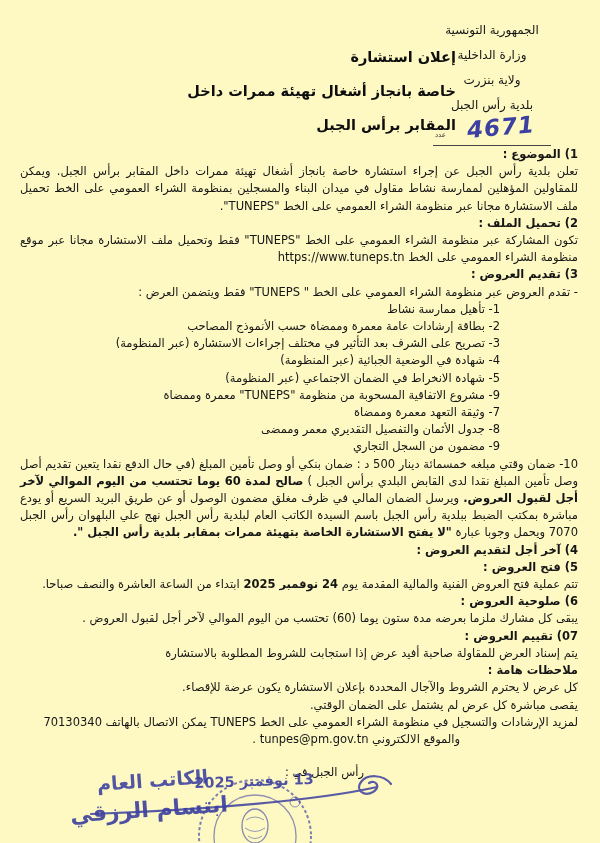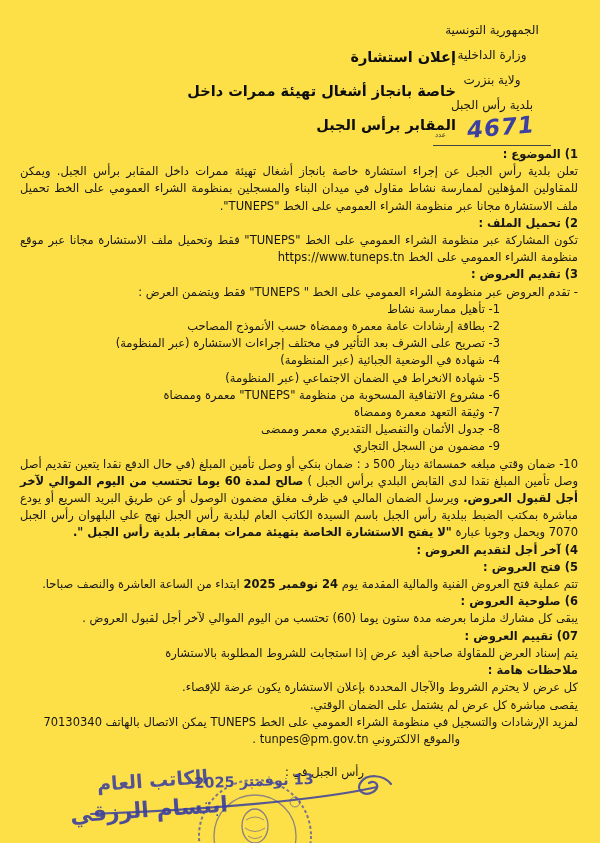--- a/index.html
+++ b/index.html
@@ -1,18 +1,18 @@
 <!DOCTYPE html>
 <html lang="ar" dir="rtl"><head>
 <meta charset="utf-8">
 <style>
   * { margin:0; padding:0; box-sizing:border-box; }
   html, body { width:600px; height:843px; }
   body { background:#ffffff; font-family:"DejaVu Sans", sans-serif; color:#1a1a1a; position:relative; overflow:hidden; }
-  .page { position:absolute; inset:0; background:#fde047; direction:rtl; }
+  .page { position:absolute; inset:0; background:#fef9c3; direction:rtl; }
 
   
   .letterhead { position:absolute; top:18px; right:14px; width:188px; text-align:center; font-size:12px; line-height:25px; color:#141414; }
   .number-line { position:relative; width:118px; margin:4px auto 0; border-bottom:1.2px solid #444; height:24px; }
   .hand-number { position:absolute; right:16px; top:-7px; color:#3c40a0; font-size:23px; font-weight:bold; font-style:italic; letter-spacing:1px; transform:rotate(-5deg); }
   .number-label { position:absolute; left:2px; bottom:-3px; font-size:7px; color:#333; }
 
   
   .title-block { position:absolute; top:40px; left:32px; width:424px; text-align:right; font-weight:bold; font-size:14.5px; line-height:34px; color:#0e0e0e; }
 
@@ -64,21 +64,21 @@
     <p><span>تكون المشاركة عبر منظومة الشراء العمومي على الخط "TUNEPS" فقط وتحميل ملف الاستشارة مجانا عبر موقع منظومة الشراء العمومي على الخط </span><span class="link">https://www.tuneps.tn</span></p>
 
     <p class="h">3) تقديم العروض :</p>
     <p>- تقدم العروض عبر منظومة الشراء العمومي على الخط " TUNEPS" فقط ويتضمن العرض :</p>
     <div class="items">
       <p>1- تأهيل ممارسة نشاط</p>
       <p>2- بطاقة إرشادات عامة معمرة وممضاة حسب الأنموذج المصاحب</p>
       <p>3- تصريح على الشرف بعد التأثير في مختلف إجراءات الاستشارة (عبر المنظومة)</p>
       <p>4- شهادة في الوضعية الجبائية (عبر المنظومة)</p>
       <p>5- شهادة الانخراط في الضمان الاجتماعي (عبر المنظومة)</p>
-      <p>6- مشروع الاتفاقية المسحوبة من منظومة "TUNEPS" معمرة وممضاة</p>
+      <p>9- مشروع الاتفاقية المسحوبة من منظومة "TUNEPS" معمرة وممضاة</p>
       <p>7- وثيقة التعهد معمرة وممضاة</p>
       <p>8- جدول الأثمان والتفصيل التقديري معمر وممضى</p>
       <p>9- مضمون من السجل التجاري</p>
     </div>
     <p><span>10- ضمان وقتي مبلغه خمسمائة دينار 500 د : ضمان بنكي أو وصل تأمين المبلغ (في حال الدفع نقدا يتعين تقديم أصل وصل تأمين المبلغ نقدا لدى القابض البلدي برأس الجبل ) </span><span class="b">صالح لمدة 60 يوما تحتسب من اليوم الموالي لآخر أجل لقبول العروض.</span><span> ويرسل الضمان المالي في ظرف مغلق مضمون الوصول أو عن طريق البريد السريع أو يودع مباشرة بمكتب الضبط ببلدية رأس الجبل باسم السيدة الكاتب العام لبلدية رأس الجبل نهج علي البلهوان رأس الجبل 7070 ويحمل وجوبا عبارة </span><span class="b">"لا يفتح الاستشارة الخاصة بتهيئة ممرات بمقابر بلدية رأس الجبل ".</span></p>
 
     <p class="h">4) آخر أجل لتقديم العروض :</p>
 
     <p class="h">5) فتح العروض :</p>
     <p><span>تتم عملية فتح العروض الفنية والمالية المقدمة يوم </span><span class="b">24 نوفمبر  2025</span><span>  ابتداء من الساعة العاشرة والنصف صباحا.</span></p>

